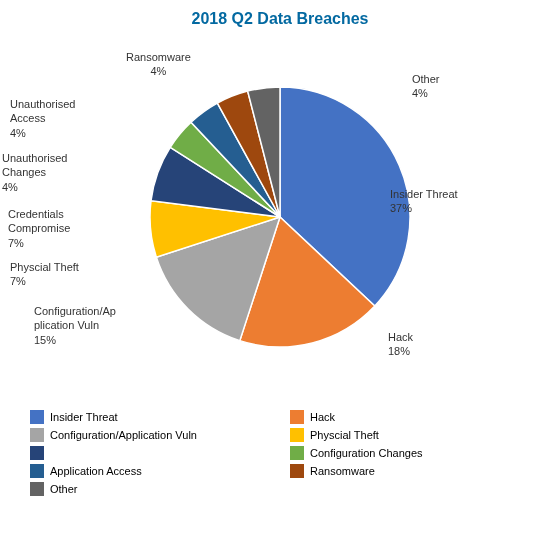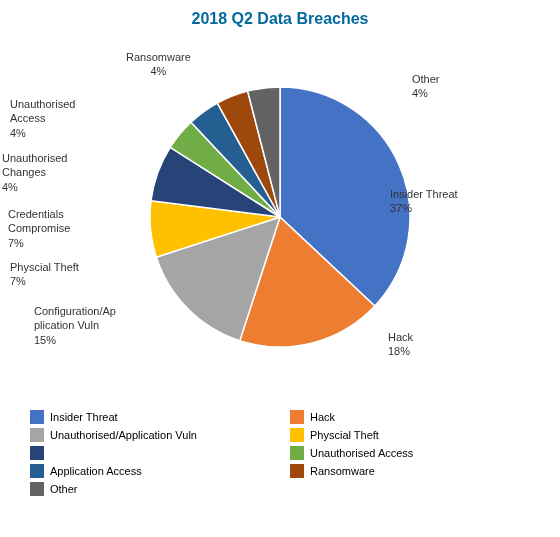--- a/index.html
+++ b/index.html
@@ -99,32 +99,32 @@
   <div class="legend-item">
         <div class="legend-box" style="background: rgb(68, 114, 196);"></div>
         <span>Insider Threat</span>
       </div>
       <div class="legend-item">
         <div class="legend-box" style="background: rgb(237, 125, 49);"></div>
         <span>Hack</span>
       </div>
       <div class="legend-item">
         <div class="legend-box" style="background: rgb(165, 165, 165);"></div>
-        <span>Unauthorised/Application Vuln</span>
+        <span>Configuration/Application Vuln</span>
       </div>
       <div class="legend-item">
         <div class="legend-box" style="background: rgb(255, 192, 0);"></div>
         <span>Physcial Theft</span>
       </div>
       <div class="legend-item">
         <div class="legend-box" style="background: rgb(38, 68, 120);"></div>
       </div>
       <div class="legend-item">
         <div class="legend-box" style="background: rgb(112, 173, 71);"></div>
-        <span>Unauthorised Access</span>
+        <span>Configuration Changes</span>
       </div>
       <div class="legend-item">
         <div class="legend-box" style="background: rgb(37, 94, 145);"></div>
         <span>Application Access</span>
       </div>
       <div class="legend-item">
         <div class="legend-box" style="background: rgb(158, 72, 14);"></div>
         <span>Ransomware</span>
       </div>
       <div class="legend-item">

